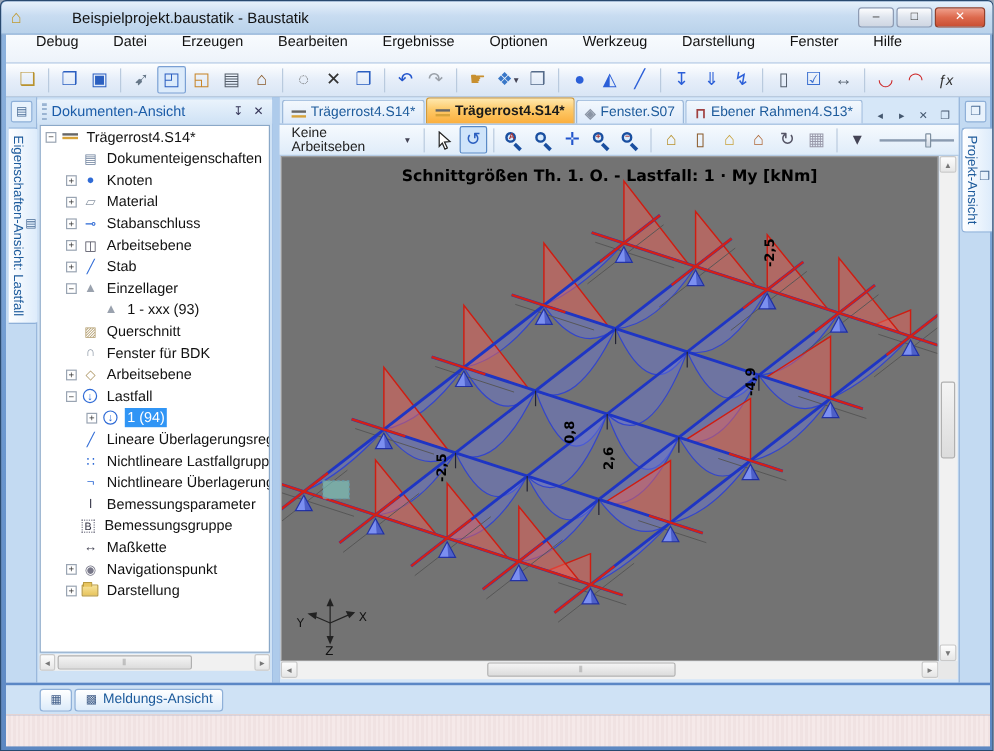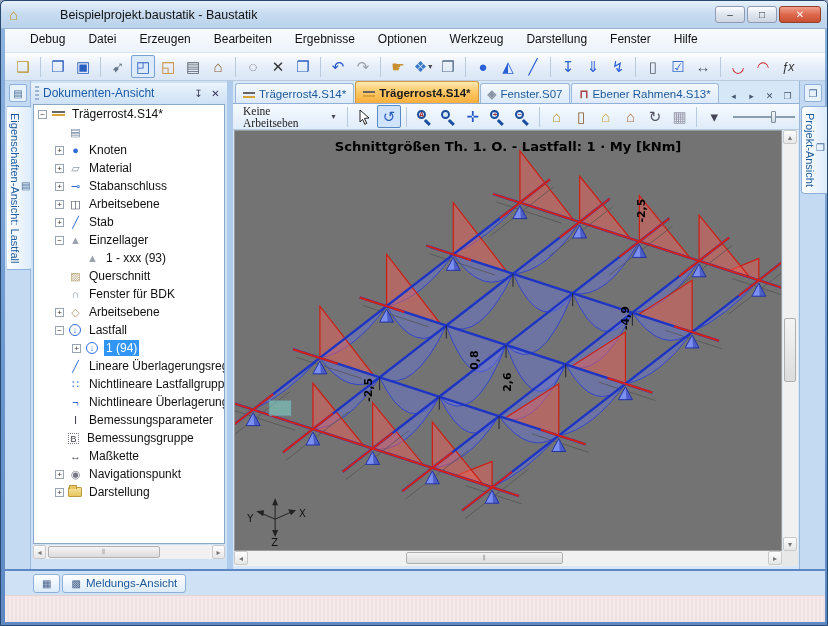--- a/index.html
+++ b/index.html
@@ -16,21 +16,21 @@
   .appicon{font-size:15px;color:#c09a30;margin-right:6px;line-height:1;}
   .title-text{font-size:12.5px;color:#111;margin-left:36px;}
   .winbtns{margin-left:auto;display:flex;gap:2px;}
   .wbtn{width:30px;height:17px;border:1px solid #8e9bb3;border-radius:3px;
        background:linear-gradient(#fdfdfe,#dfe5ee 50%,#cfd6e2);
        display:flex;align-items:center;justify-content:center;font-size:10px;color:#333;}
   .wbtn.close{width:42px;background:linear-gradient(#f0a08c,#dd6a4e 50%,#c94f33);color:#fff;border-color:#93402b;}
   
   .menubar{position:absolute;left:4px;top:28px;width:820px;height:24px;
        background:linear-gradient(#f8fbfe,#edf3fa);border-bottom:1px solid #d7e2ef;
-       display:flex;align-items:flex-start;padding:0 14px;gap:1px;}
+       display:flex;align-items:flex-end;padding:8px 14px;gap:7px;}
   .menu-item{padding:3px 11px;color:#111;}
   
   .toolbar{position:absolute;left:4px;top:52px;width:820px;height:28px;
        background:linear-gradient(#fdfeff,#e6eef9 50%,#d9e6f5);
        border-bottom:1px solid #b9cade;display:flex;align-items:center;padding:0 6px;gap:1px;}
   .tbtn{width:24px;height:23px;display:flex;align-items:center;justify-content:center;
        border:1px solid transparent;border-radius:2px;position:relative;}
   .tbtn.framed{border-color:#7aa0d4;background:#dcebfb;}
   .tbtn.sel{border-color:#5a8ac6;background:#cfe4fa;}
   .tglyph{font-style:normal;font-size:15px;line-height:1;}
@@ -93,21 +93,21 @@
        color:#1a1a1a;font-weight:bold;height:22px;}
   .dtab .tbars{display:block;}
   .tbars b{display:block;width:12px;height:2px;background:#666;margin-top:2px;}
   .tbars b.b2{background:#d7a33a;}
   .tabnav{margin-left:auto;display:flex;align-items:center;gap:3px;padding-right:4px;}
   .tabnav .nbtn{width:15px;height:15px;display:flex;align-items:center;justify-content:center;
        font-size:9px;color:#44576e;}
   .toolbar2{position:absolute;left:0;top:23px;width:566px;height:26px;
        background:linear-gradient(#f6fafe,#dfecf9);border-bottom:1px solid #b6cce4;
        display:flex;align-items:center;padding:0 4px;gap:1px;}
-  .wpdrop{display:flex;align-items:center;gap:5px;padding:2px 6px;font-size:11.5px;color:#222;font-family:Liberation Serif, serif;}
+  .wpdrop{display:flex;align-items:center;gap:5px;padding:2px 6px;font-size:11.5px;color:#222;}
   .wpdrop .da{font-size:8px;color:#445;}
   .lens{position:relative;display:inline-block;width:16px;height:16px;}
   .lens i{position:absolute;left:1px;top:1px;width:9px;height:9px;border:2px solid #1a4fa0;border-radius:50%;
        background:#d8ebfd;}
   .lens u{position:absolute;right:1px;bottom:1px;width:7px;height:2.5px;background:#1a4fa0;
        transform:rotate(45deg);text-decoration:none;}
   .lens s{position:absolute;left:3.5px;top:2px;font-size:7px;font-weight:bold;color:#a33;text-decoration:none;
        font-style:normal;line-height:8px;}
   .vslider{display:flex;align-items:center;margin-left:6px;position:relative;width:62px;height:16px;}
   .vslider .track{width:62px;height:2px;background:#8b9bb0;}
@@ -277,20 +277,21 @@
           <span class="ebox">−</span>
           <span class="ticon sp-bars">
             <b></b>
             <b class="b2"></b>
           </span>
           <span class="tlabel">Trägerrost4.S14*</span>
         </div>
         <div class="trow" style="padding-left: 21px;">
           <span class="ebox hid"></span>
           <span class="ticon" style="color: rgb(107, 127, 155);">▤</span>
+          <span class="tlabel">Dokumenteigenschaften</span>
         </div>
         <div class="trow" style="padding-left: 21px;">
           <span class="ebox">+</span>
           <span class="ticon" style="color: rgb(47, 107, 214);">●</span>
           <span class="tlabel">Knoten</span>
         </div>
         <div class="trow" style="padding-left: 21px;">
           <span class="ebox">+</span>
           <span class="ticon" style="color: rgb(141, 152, 166);">▱</span>
           <span class="tlabel">Material</span>

